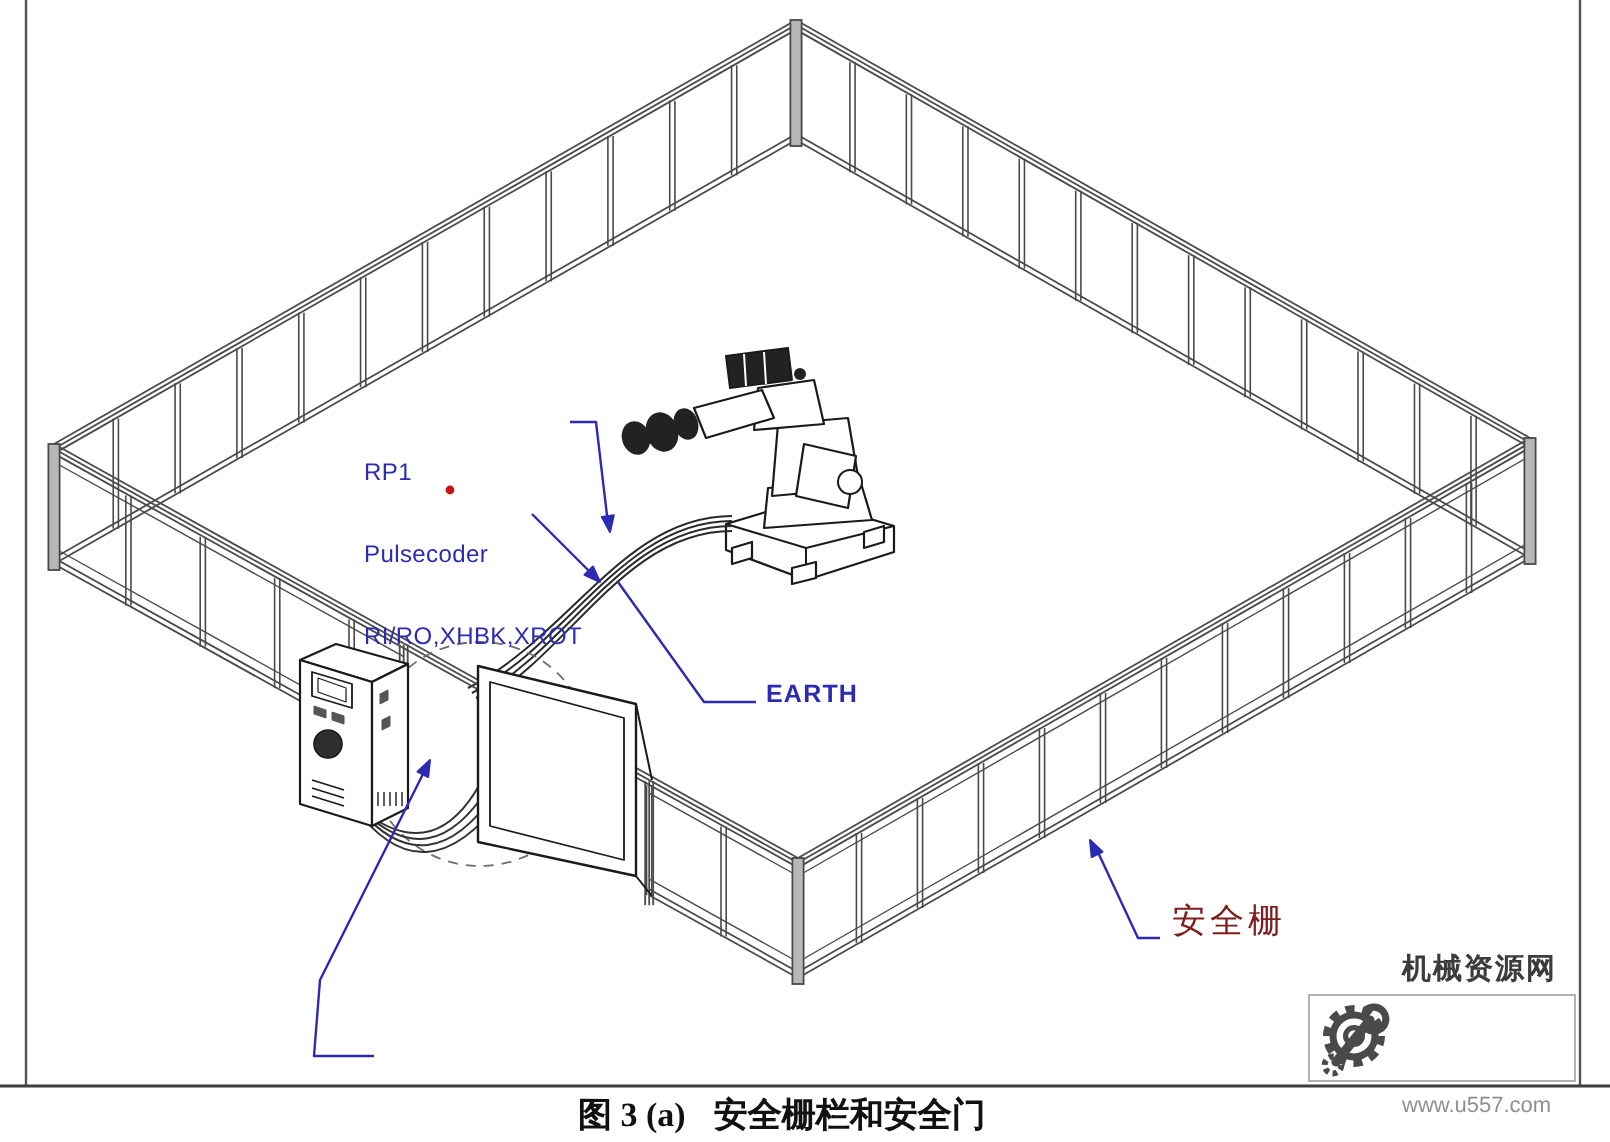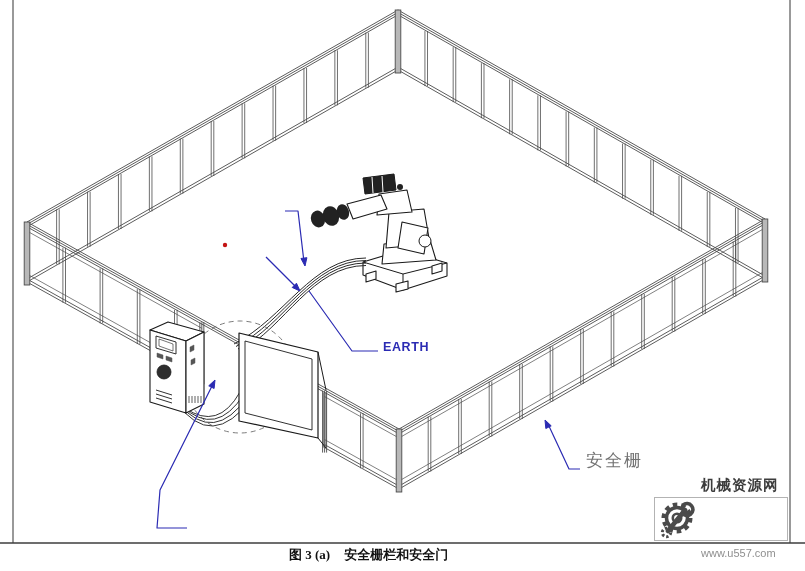--- a/index.html
+++ b/index.html
@@ -2,24 +2,24 @@
 <html style="--blue: #2b2bb3;"><head>
 <meta charset="utf-8">
 <style>
   html,body{margin:0;padding:0;background:#ffffff;}
   .stage{position:relative;width:805px;height:571px;background:#fff;overflow:hidden;
          font-family:"Liberation Sans","DejaVu Sans",sans-serif;}
   svg.art{position:absolute;left:0;top:0;}
   .lbl{position:absolute;white-space:pre;line-height:1.14;}
   .blue{color:var(--blue,#2b2bb3);font-size:12px;letter-spacing:.2px;font-weight:500;}
   .earth{font-size:12.5px;letter-spacing:.6px;font-weight:bold;}
-  .cn-fence{color:#737373;font-size:17px;letter-spacing:2px;}
+  .cn-fence{color:#7f1d1d;font-size:17px;letter-spacing:2px;}
   .cn-door{color:#111;font-size:14px;letter-spacing:.5px;}
   .caption{position:absolute;left:289px;top:546px;color:#111;
-           font-family:"Liberation Serif","DejaVu Serif",serif;font-weight:bold;font-size:13px;}
+           font-family:"Liberation Serif","DejaVu Serif",serif;font-weight:bold;font-size:17px;}
   .caption .sp{display:inline-block;width:14px;}
   .wm{position:absolute;left:654px;top:497px;width:134px;height:44px;background:#fff;
       border:1px solid #b3b3b3;display:flex;align-items:center;box-sizing:border-box;padding:2px 4px;}
   .wm-text{display:flex;flex-direction:column;justify-content:center;margin-left:2px;gap:12px;}
   .wm-name{font-size:14.5px;font-weight:bold;color:#3c3c3c;letter-spacing:1px;line-height:1.1;}
   .wm-url{font-size:11px;color:#8f8f8f;line-height:1.2;margin-top:41px;}
 </style>
 </head>
 <body>
 
@@ -202,20 +202,25 @@
       <polyline points="266,257 297,288" fill="none" stroke="#2b2bb3" stroke-width="1.2" stroke-linejoin="round"></polyline>
       <polygon points="300,291 292.22182540694797,287.4644660940673 296.4644660940673,283.22182540694797" fill="#2b2bb3" stroke="#2b2bb3" stroke-width="1" stroke-linejoin="round"></polygon>
       <polyline points="309,291 352,351 378,351" fill="none" stroke="#2b2bb3" stroke-width="1.2" stroke-linejoin="round"></polyline>
       <polyline points="580,469 569,469 548,424" fill="none" stroke="#2b2bb3" stroke-width="1.2" stroke-linejoin="round"></polyline>
       <polygon points="545,420 551.2131277144422,425.8648993174675 545.8247514665188,428.5041040103279" fill="#2b2bb3" stroke="#2b2bb3" stroke-width="1" stroke-linejoin="round"></polygon>
       <polyline points="187,528 157,528 160,490 213,384" fill="none" stroke="#2b2bb3" stroke-width="1.2" stroke-linejoin="round"></polyline>
       <polygon points="215,380 214.1055728090001,388.49705831449916 208.7390096630006,385.81377674149945" fill="#2b2bb3" stroke="#2b2bb3" stroke-width="1" stroke-linejoin="round"></polygon>
       <circle cx="225" cy="245" r="2.2" fill="#c41414"></circle>
     </svg>
 
+  <div class="lbl blue" style="left:182px;top:203px;">
+    <div>RP1</div>
+    <div>Pulsecoder</div>
+    <div>RI/RO,XHBK,XROT</div>
+  </div>
   <div class="lbl blue earth" style="left:383px;top:340px;">EARTH</div>
 
   <div class="lbl cn-fence" style="left:586px;top:451px;">安全栅</div>
 
   <div class="caption">
     <span>图 3 (a)</span><span class="sp"></span><span>安全栅栏和安全门</span>
   </div>
 
   <div class="wm">
     <svg width="40" height="40" viewBox="0 0 40 40">

